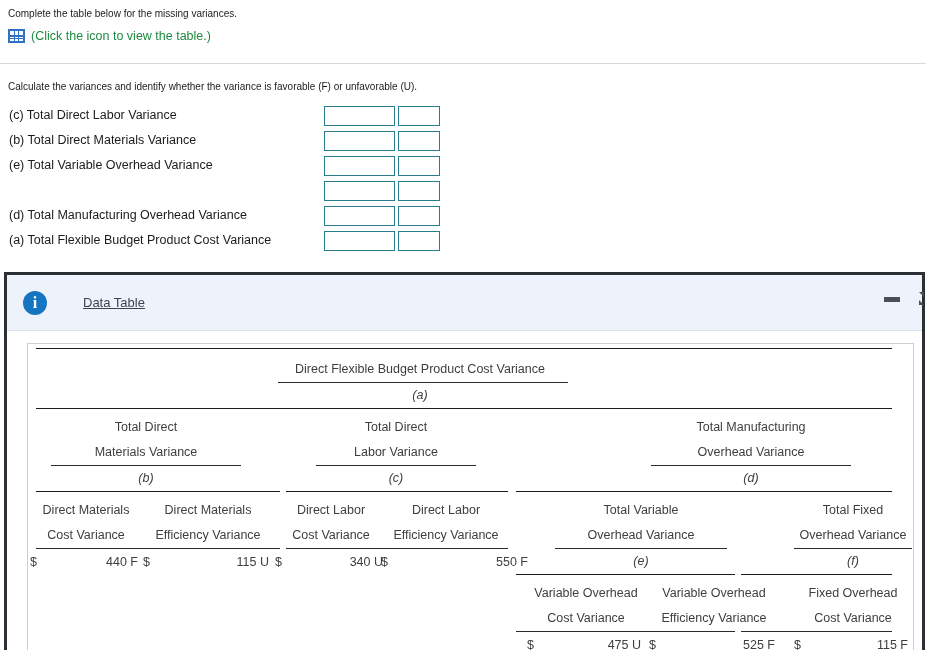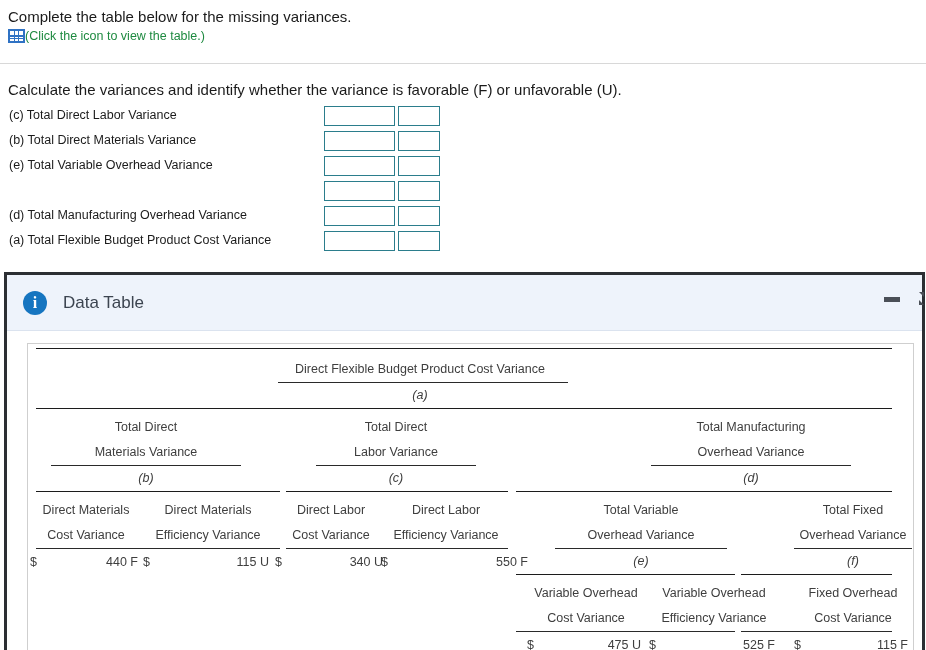--- a/index.html
+++ b/index.html
@@ -8,24 +8,24 @@
     width: 926px; height: 650px;
     background: #ffffff;
     font-family: "Liberation Sans", sans-serif;
     overflow: hidden;
   }
   #root { position: relative; width: 926px; height: 650px; background:#fff; }
 
   
   .q-area { position:absolute; left:0; top:0; width:926px; }
   .q-line {
-    position:absolute; font-size:15px; color:#1b1b1b; white-space:nowrap;
+    position:absolute; font-size:10px; color:#1b1b1b; white-space:nowrap;
   }
   #q-prompt { left:8px; top:8px; }
-  .icon-row { position:absolute; left:8px; top:29px; display:flex; align-items:center; }
+  .icon-row { position:absolute; left:8px; top:29px; display:flex; align-items:center; gap:6px; }
   .grid-icon {
     width:17px; height:14px; background:#2f72c4; border:1px solid #2f72c4;
     display:grid; grid-template-columns:1fr 1fr 1fr; grid-template-rows:4px 1fr 1fr;
     gap:1.3px; padding:1.3px;
   }
   .grid-icon i { background:#ffffff; display:block; }
   .icon-link { font-size:12.5px; color:#1e8a40; }
   .divider {
     position:absolute; left:0; top:63px; width:926px; height:1px; background:#d8d8d8;
   }
@@ -57,21 +57,21 @@
     border-bottom:1px solid #dbe3ef;
     display:flex; align-items:center;
   }
   .info-icon {
     margin-left:16px; width:24px; height:24px; border-radius:50%;
     background:#1675c0; color:#ffffff; font-size:16px; font-weight:bold;
     font-family:"Liberation Serif", serif;
     display:flex; align-items:center; justify-content:center; line-height:1;
     flex:0 0 auto;
   }
-  .dlg-title { margin-left:16px; font-size:17px; color:#3c4450; }
+  .dlg-title { margin-left:36px; font-size:13px; color:#3c4450;text-decoration:underline; }
   .dlg-ctrls {
     position:absolute; right:-2px; top:16px; display:flex; align-items:center; gap:10px;
   }
   .btn-min { width:16px; height:5px; background:#4a4f57; display:block; }
   .btn-expand { width:14px; height:16px; position:relative; overflow:hidden; }
   .btn-expand svg { display:block; }
 
   
   .panel {
     position:absolute; left:20px; top:68px; right:8px; bottom:0;

